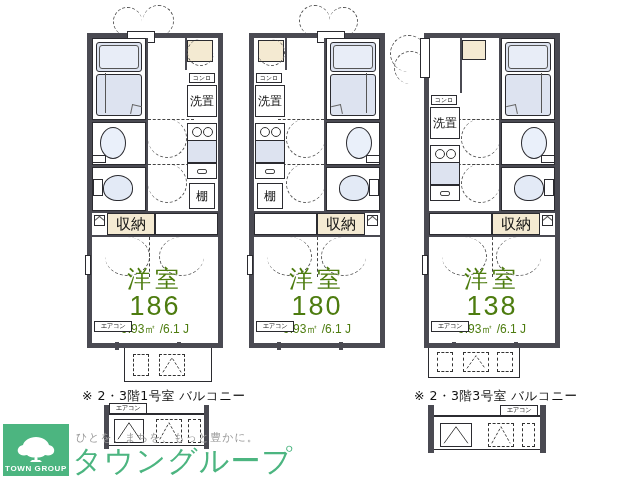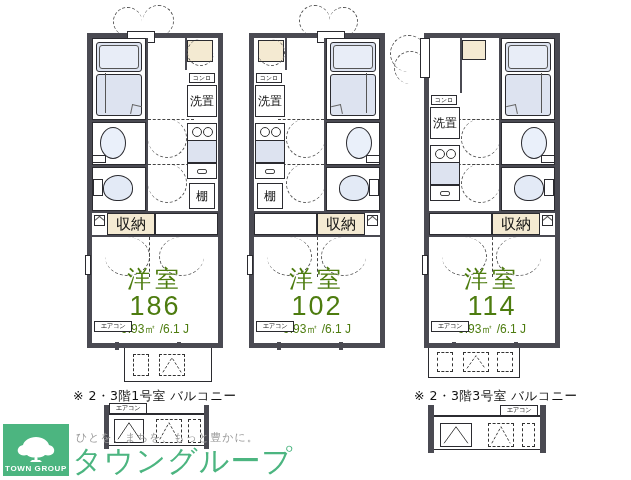--- a/index.html
+++ b/index.html
@@ -247,21 +247,21 @@
     <div class="sq-icon" style="left:118px;top:182px;width:11px;height:11px;"></div>
 
     <div class="wall-h" style="left:5px;top:202px;width:126px;height:2px;"></div>
     <div class="arc arc-br" style="left:18px;top:204px;width:44px;height:38px;"></div>
     <div class="arc arc-bl" style="left:72px;top:204px;width:44px;height:38px;"></div>
     <div class="dashline-v" style="left:68px;top:204px;height:40px;"></div>
 
     <div class="roomtext" style="left:5px;top:198px;width:126px;">
       <div style="height:36px"></div>
       <div class="rt-name">洋室</div>
-      <div class="rt-num">102</div>
+      <div class="rt-num">180</div>
       <div class="rt-area">9.93㎡ /6.1 J</div>
     </div>
 
     <div class="aircon" style="left:7px;top:288px;width:38px;height:11px;">エアコン</div>
     <div class="abs" style="left:-2px;top:222px;width:6px;height:20px;border:1px solid #2b2b30;background:#fff;"></div>
     <div class="abs" style="left:28px;top:309px;width:4px;height:8px;background:#4a4a52;"></div>
     <div class="abs" style="left:90px;top:309px;width:4px;height:8px;background:#4a4a52;"></div>
   </div>
 
   <div class="unit" style="left:424px;top:33px;width:136px;height:315px;">
@@ -316,41 +316,41 @@
     <div class="sq-icon" style="left:118px;top:182px;width:11px;height:11px;"></div>
 
     <div class="wall-h" style="left:5px;top:202px;width:126px;height:2px;"></div>
     <div class="arc arc-br" style="left:18px;top:204px;width:44px;height:38px;"></div>
     <div class="arc arc-bl" style="left:72px;top:204px;width:44px;height:38px;"></div>
     <div class="dashline-v" style="left:68px;top:204px;height:40px;"></div>
 
     <div class="roomtext" style="left:5px;top:198px;width:126px;">
       <div style="height:36px"></div>
       <div class="rt-name">洋室</div>
-      <div class="rt-num">114</div>
+      <div class="rt-num">138</div>
       <div class="rt-area">9.93㎡ /6.1 J</div>
     </div>
 
     <div class="aircon" style="left:7px;top:288px;width:38px;height:11px;">エアコン</div>
     <div class="abs" style="left:-2px;top:222px;width:6px;height:20px;border:1px solid #2b2b30;background:#fff;"></div>
     <div class="abs" style="left:28px;top:309px;width:4px;height:8px;background:#4a4a52;"></div>
     <div class="abs" style="left:90px;top:309px;width:4px;height:8px;background:#4a4a52;"></div>
   </div>
 
   <div class="abs" style="left:428px;top:348px;width:92px;height:30px;border:1px solid #2b2b30;border-top:none;background:#fff;">
     <div class="dashbox" style="left:8px;top:4px;width:16px;height:20px;"></div>
     <div class="dashbox" style="left:34px;top:4px;width:26px;height:20px;">
       <svg viewBox="0 0 26 20" width="24" height="18" style="display:block">
         <polyline points="3,17 13,3 23,17" fill="none" stroke="#333" stroke-width="1" stroke-dasharray="3,2"></polyline>
       </svg>
     </div>
     <div class="dashbox" style="left:68px;top:4px;width:16px;height:20px;"></div>
   </div>
 
-  <div class="note" style="left:73px;top:388px;">※ 2・3階1号室 バルコニー</div>
+  <div class="note" style="left:82px;top:388px;">※ 2・3階1号室 バルコニー</div>
   <div class="note" style="left:414px;top:388px;">※ 2・3階3号室 バルコニー</div>
 
   <div class="abs" style="left:104px;top:405px;width:105px;height:44px;">
     <div class="abs" style="left:0;top:0;width:5px;height:44px;background:#4a4a52;"></div>
     <div class="abs" style="left:100px;top:0;width:5px;height:44px;background:#4a4a52;"></div>
     <div class="abs" style="left:5px;top:8px;width:95px;height:2px;background:#2b2b30;"></div>
     <div class="abs" style="left:5px;top:40px;width:95px;height:1px;background:#2b2b30;"></div>
     <div class="aircon" style="left:5px;top:-2px;width:38px;height:11px;">エアコン</div>
     <div class="abs" style="left:10px;top:14px;width:30px;height:24px;border:1px solid #2b2b30;">
       <svg viewBox="0 0 30 24" width="28" height="22">

